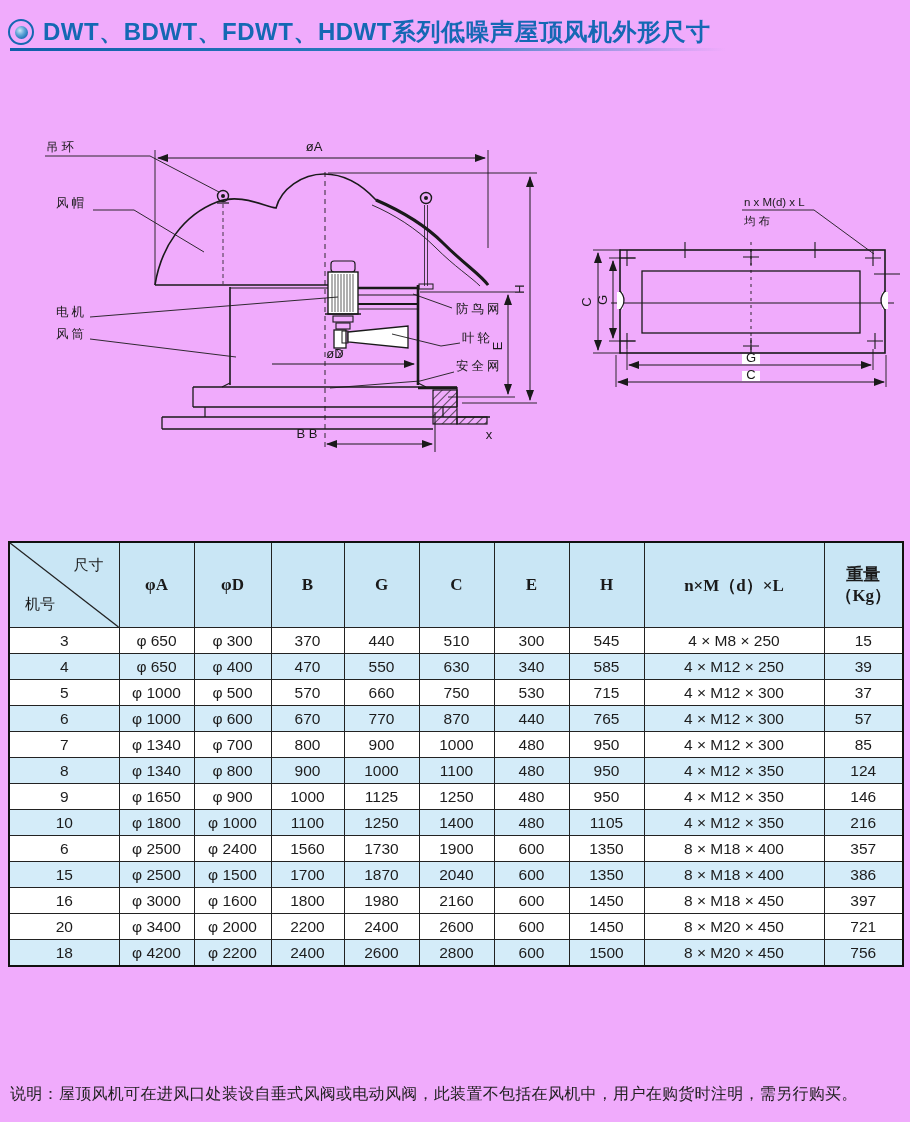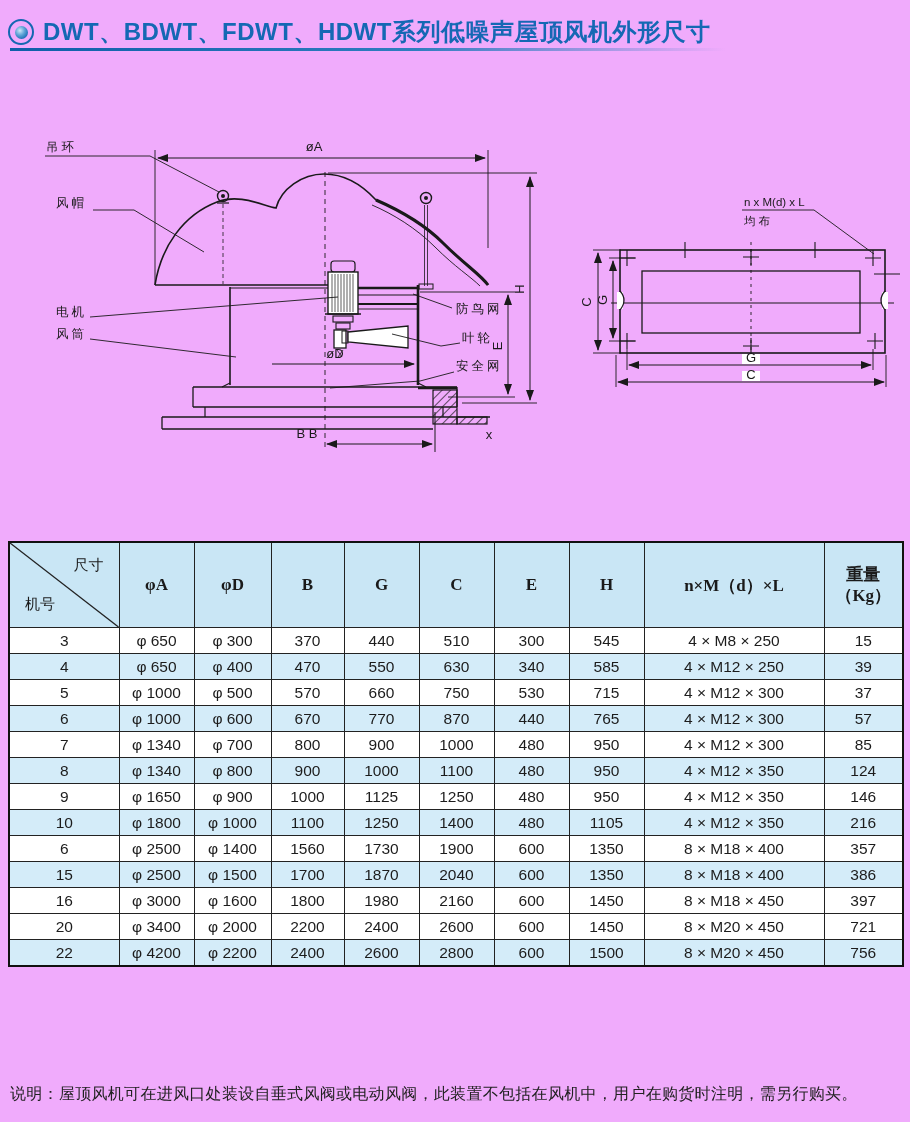--- a/index.html
+++ b/index.html
@@ -338,21 +338,21 @@
           <td>1250</td>
           <td>1400</td>
           <td>480</td>
           <td>1105</td>
           <td>4 × M12 × 350</td>
           <td>216</td>
         </tr>
         <tr>
           <td>6</td>
           <td>φ 2500</td>
-          <td>φ 1400</td>
+          <td>φ 2400</td>
           <td>1560</td>
           <td>1730</td>
           <td>1900</td>
           <td>600</td>
           <td>1350</td>
           <td>8 × M18 × 400</td>
           <td>357</td>
         </tr>
         <tr class="alt">
           <td>15</td>
@@ -384,21 +384,21 @@
           <td>φ 2000</td>
           <td>2200</td>
           <td>2400</td>
           <td>2600</td>
           <td>600</td>
           <td>1450</td>
           <td>8 × M20 × 450</td>
           <td>721</td>
         </tr>
         <tr class="alt">
-          <td>22</td>
+          <td>18</td>
           <td>φ 4200</td>
           <td>φ 2200</td>
           <td>2400</td>
           <td>2600</td>
           <td>2800</td>
           <td>600</td>
           <td>1500</td>
           <td>8 × M20 × 450</td>
           <td>756</td>
         </tr>

